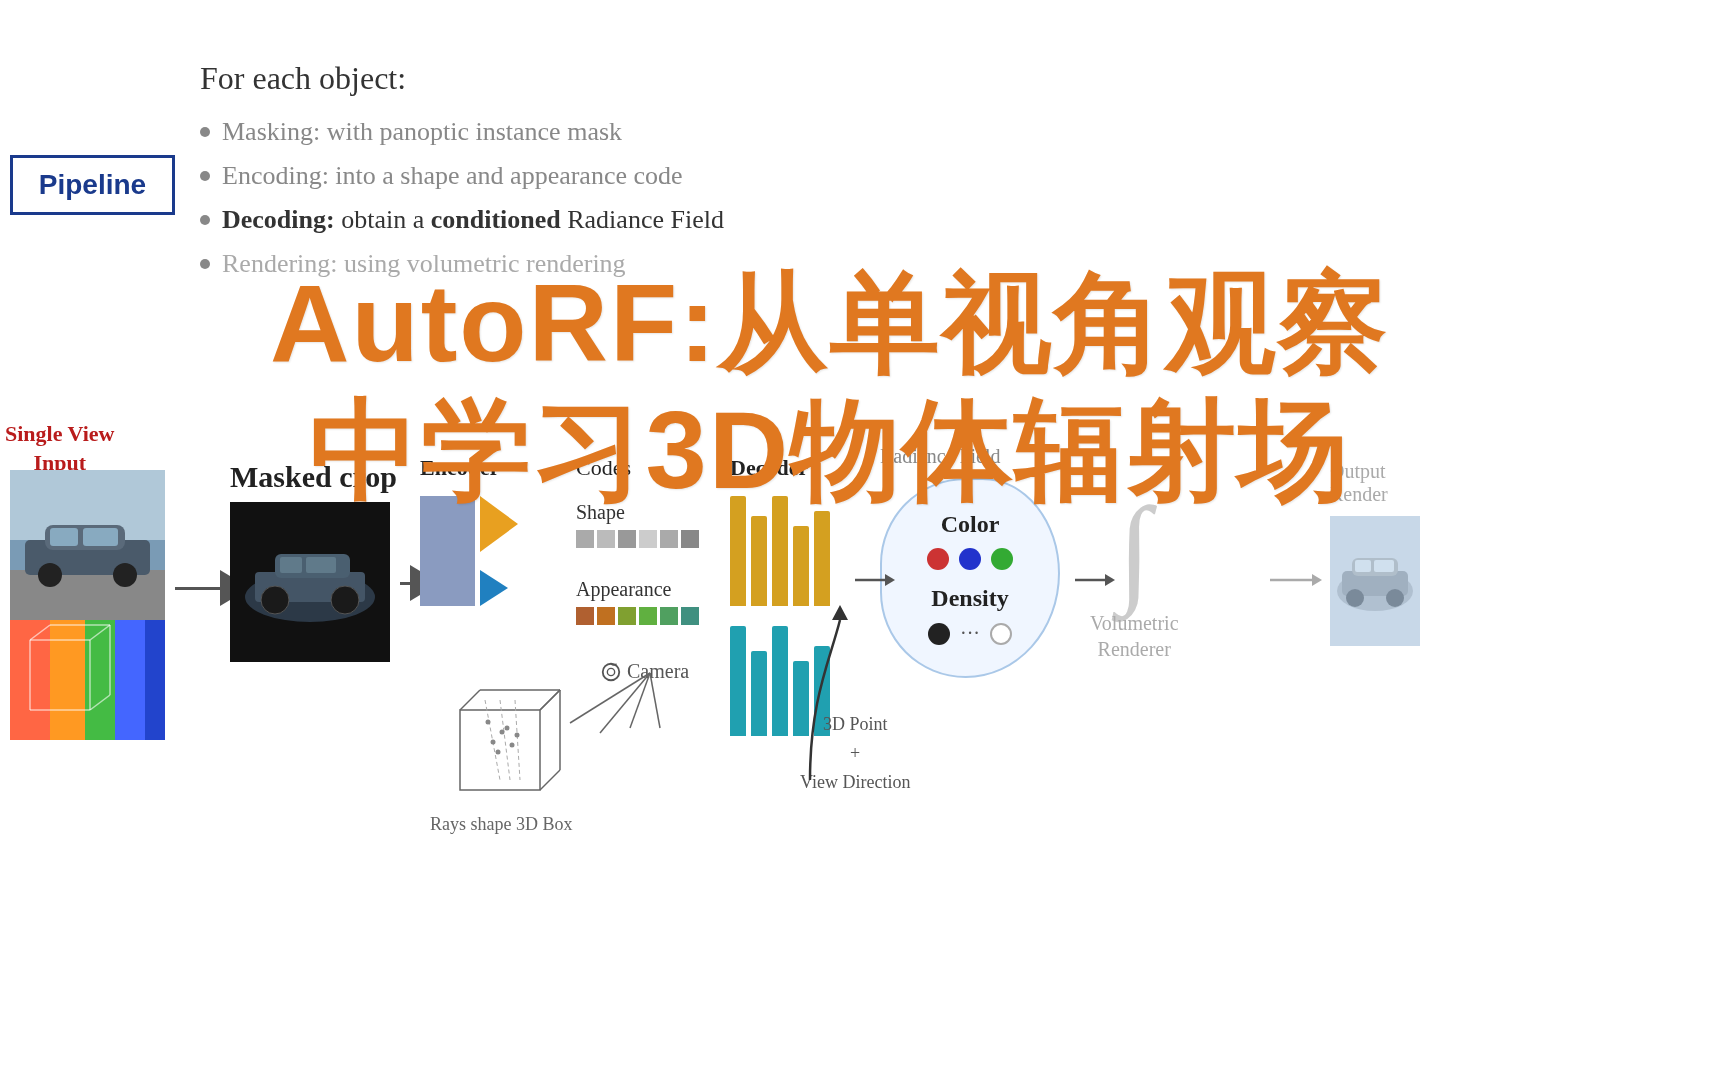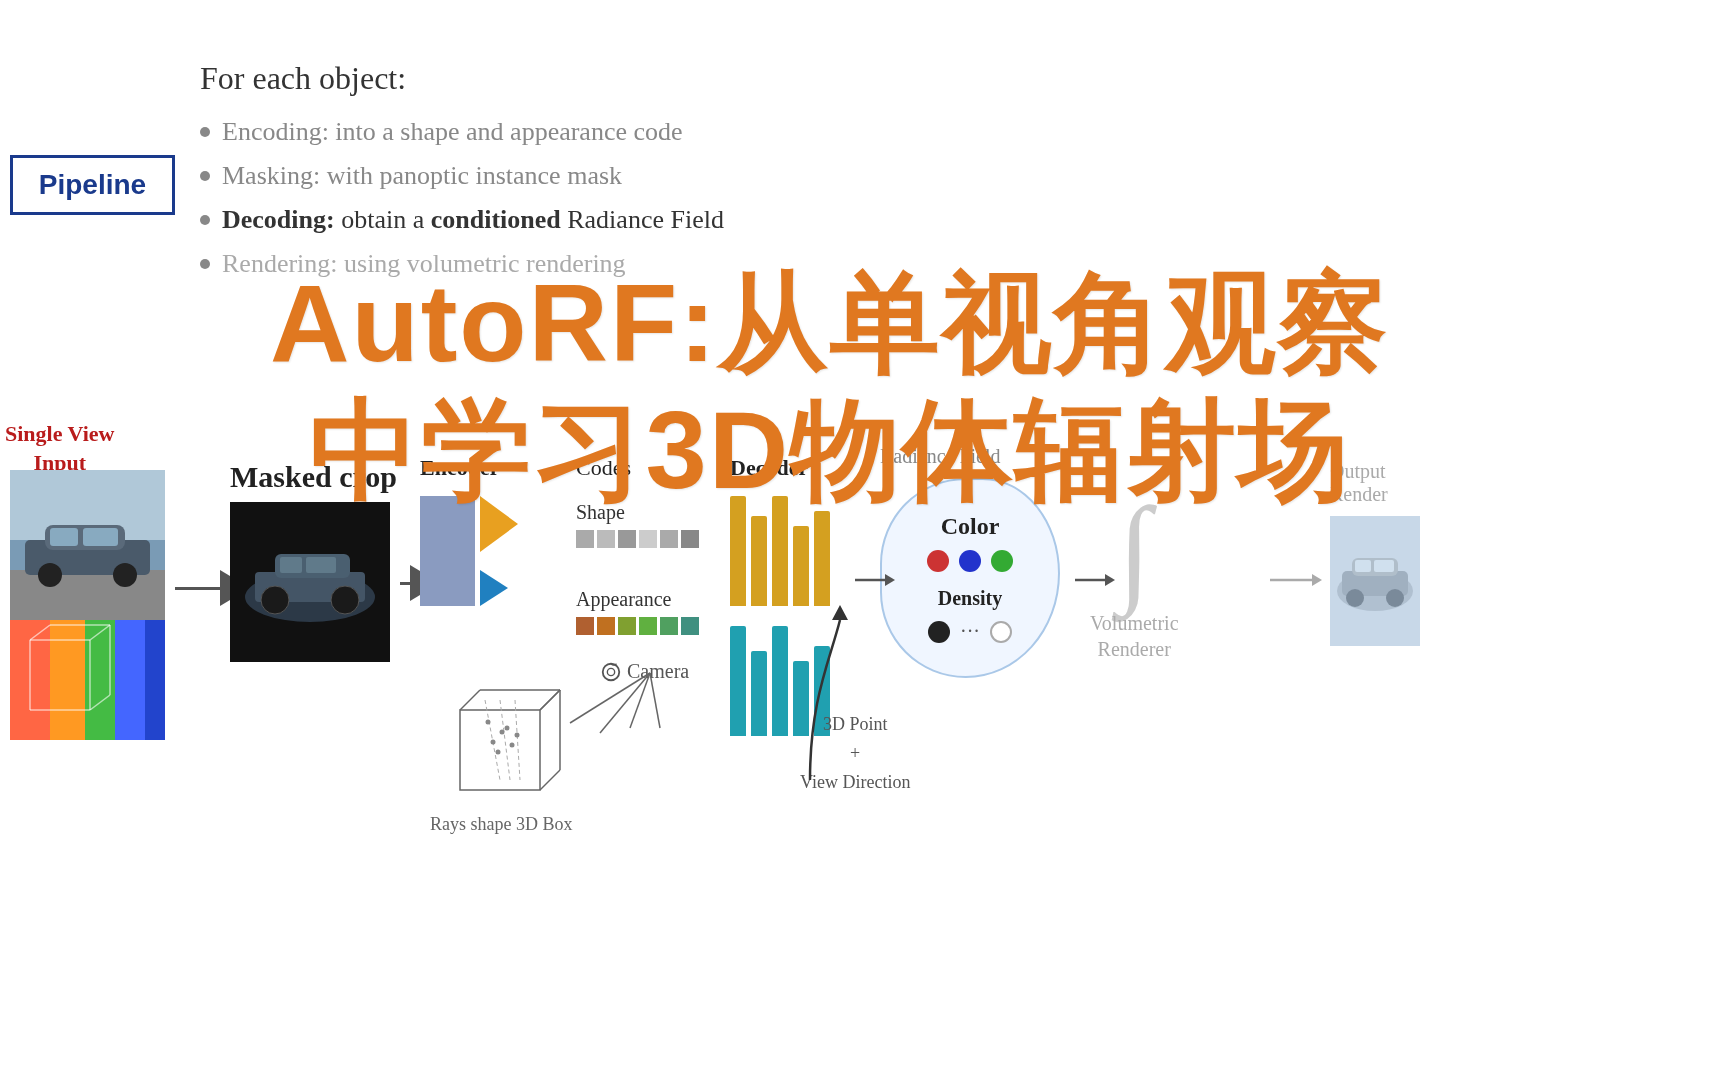--- a/index.html
+++ b/index.html
@@ -267,21 +267,21 @@
       margin-bottom: 15px;
     }
 
     .color-dot {
       width: 22px;
       height: 22px;
       border-radius: 50%;
     }
 
     .radiance-density-label {
-      font-size: 20px;
+      font-size: 24px;
       font-weight: bold;
       color: #222;
       margin-bottom: 10px;
     }
 
     .density-dots {
       display: flex;
       gap: 10px;
       align-items: center;
     }
@@ -425,25 +425,25 @@
 
 <div class="pipeline-box">
   <span class="pipeline-label">Pipeline</span>
 </div>
 
 <div class="top-section">
   <div class="for-each-object">For each object:</div>
   <ul class="bullet-list">
     <li>
       <div class="bullet-dot"></div>
-      <span>Encoding: into a shape and appearance code</span>
+      <span>Masking: with panoptic instance mask</span>
     </li>
     <li>
       <div class="bullet-dot"></div>
-      <span>Masking: with panoptic instance mask</span>
+      <span>Encoding: into a shape and appearance code</span>
     </li>
     <li class="dark-text">
       <div class="bullet-dot"></div>
       <span><span class="bold-text">Decoding:</span> obtain a <span class="bold-text">conditioned</span> Radiance Field</span>
     </li>
     <li>
       <div class="bullet-dot"></div>
       <span style="color:#aaa;">Rendering: using volumetric rendering</span>
     </li>
   </ul>
@@ -551,21 +551,21 @@
     <div class="code-row-label">Shape</div>
     <div class="code-strip">
       <div class="code-block" style="background:#aaa;"></div>
       <div class="code-block" style="background:#bbb;"></div>
       <div class="code-block" style="background:#999;"></div>
       <div class="code-block" style="background:#ccc;"></div>
       <div class="code-block" style="background:#aaa;"></div>
       <div class="code-block" style="background:#888;"></div>
     </div>
   </div>
-  <div class="code-row" style="margin-top:40px;">
+  <div class="code-row" style="margin-top:30px;">
     <div class="code-row-label">Appearance</div>
     <div class="code-strip">
       <div class="code-block" style="background:#b06030;"></div>
       <div class="code-block" style="background:#c07020;"></div>
       <div class="code-block" style="background:#80a030;"></div>
       <div class="code-block" style="background:#60b040;"></div>
       <div class="code-block" style="background:#50a060;"></div>
       <div class="code-block" style="background:#409080;"></div>
     </div>
   </div>

